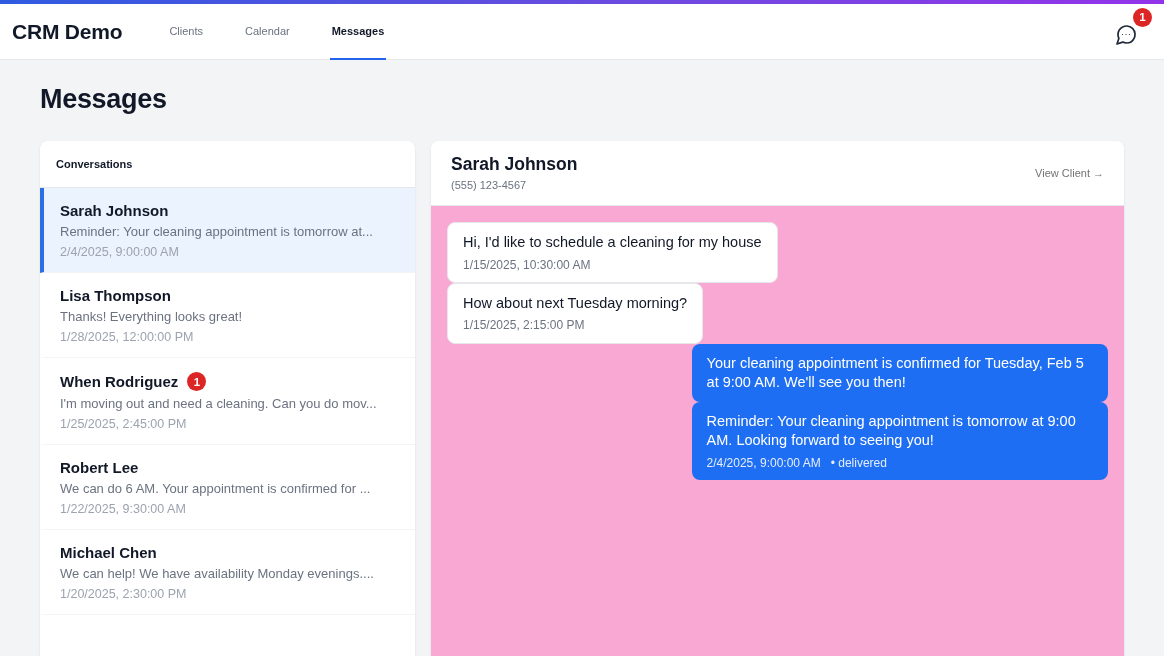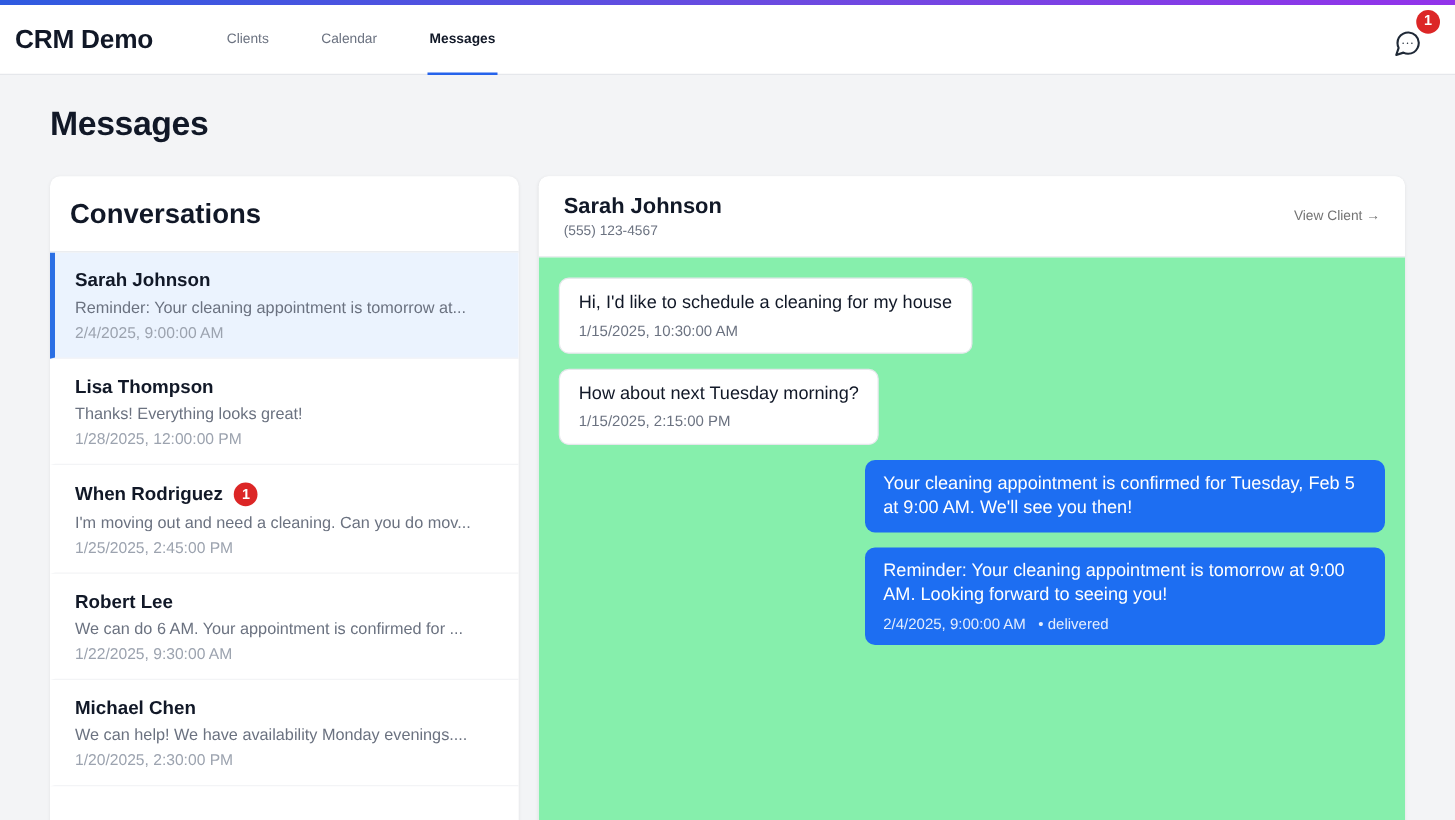--- a/index.html
+++ b/index.html
@@ -15,21 +15,20 @@
     background: linear-gradient(90deg, #2f5be0 0%, #6d4ae0 55%, #9333ea 100%);
   }
   
   .app-header {
     height: 56px;
     background: #ffffff;
     border-bottom: 1px solid #e5e7eb;
     display: flex;
     align-items: stretch;
     padding: 0 20px 0 12px;
-    gap: 12px;
   }
   .brand {
     font-size: 21px;
     font-weight: 700;
     color: #111827;
     align-self: center;
     letter-spacing: -0.2px;
   }
   .nav {
     display: flex;
@@ -115,21 +114,21 @@
   }
   
   .conv-panel {
     width: 375px;
     flex: none;
     display: flex;
     flex-direction: column;
   }
   .conv-header {
     padding: 17px 16px;
-    font-size: 22px;
+    font-size: 11px;
     font-weight: 700;
     border-bottom: 1px solid #e5e7eb;
     color: #111827;
   }
   .conv-list { flex: 1; overflow: hidden; }
   .conv-item {
     padding: 14px 16px 13px 16px;
     border-bottom: 1px solid #f3f4f6;
     border-left: 4px solid transparent;
     cursor: pointer;
@@ -188,25 +187,24 @@
   }
   .view-client-link {
     font-size: 11px;
     color: #737373;
     text-decoration: none;
     cursor: pointer;
     text-align: center;
   }
   .chat-body {
     flex: 1;
-    background: #86efac;
+    background: #f9a8d4;
     padding: 16px;
     display: flex;
     flex-direction: column;
-    gap: 12px;
     overflow: hidden;
   }
   .bubble {
     max-width: 63%;
     padding: 10px 15px 9px 15px;
     border-radius: 8px;
     font-size: 14.5px;
     line-height: 1.35;
   }
   .bubble.in {

